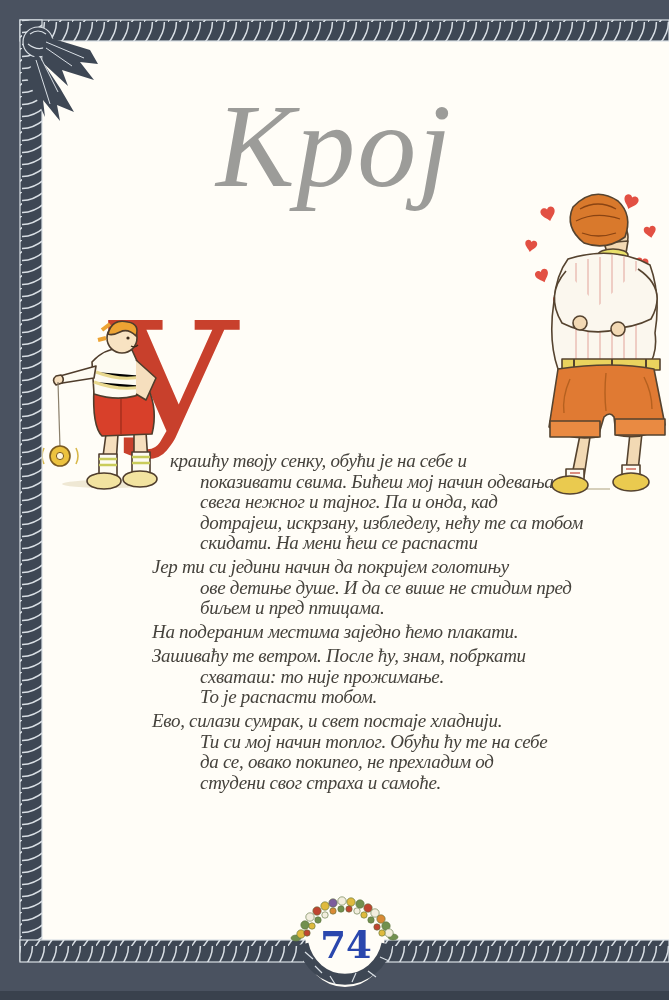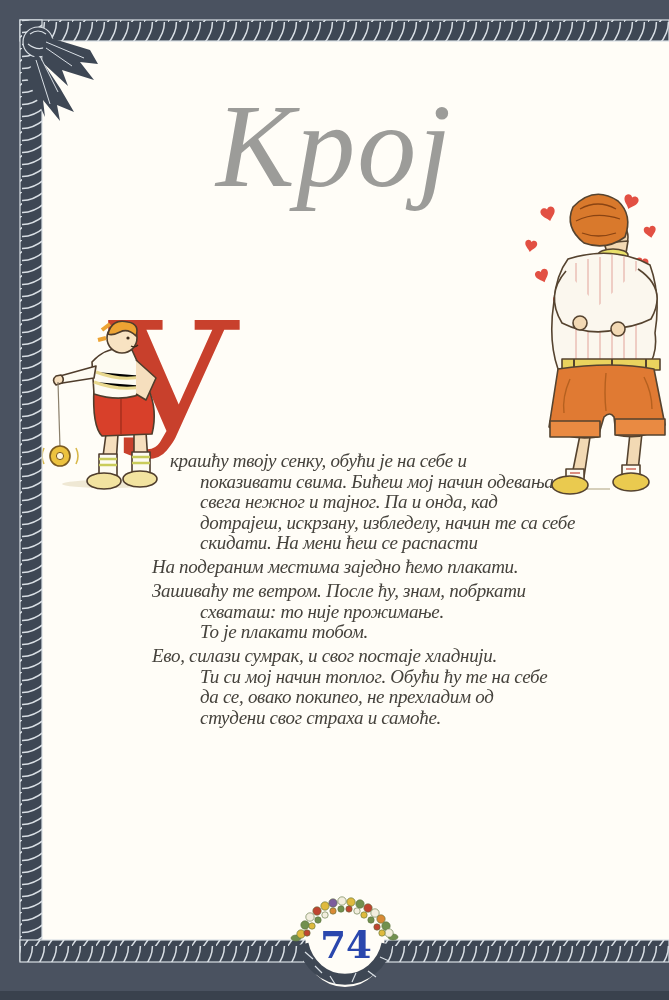--- a/index.html
+++ b/index.html
@@ -182,33 +182,38 @@
       <path d="M55,24 Q76,2 100,18 Q115,32 107,54 Q88,68 66,60 Q46,44 55,24 Z" fill="#d9792c"></path>
       <path d="M62,26 q18,-10 36,0 M58,38 q20,-10 44,-2 M64,50 q16,6 34,0" stroke="#8a4413" stroke-width="1.3" fill="none"></path>
     </g>
   </svg>
 
   <div class="poem">
     <div class="stanza">
       <div class="line ind1">крашћу твоју сенку, обући је на себе и</div>
       <div class="line ind2">показивати свима. Бићеш мој начин одевања</div>
       <div class="line ind2">свега нежног и тајног. Па и онда, кад</div>
-      <div class="line ind2">дотрајеш, искрзану, избледелу, начин те са себе</div>
+      <div class="line ind2">дотрајеш, искрзану, избледелу, нећу те са тобом</div>
       <div class="line ind2">скидати. На мени ћеш се распасти</div>
+    </div>
+    <div class="stanza">
+      <div class="line">Јер ти си једини начин да покријем голотињу</div>
+      <div class="line ind2">ове детиње душе. И да се више не стидим пред</div>
+      <div class="line ind2">биљем и пред птицама.</div>
     </div>
     <div class="stanza">
       <div class="line">На подераним местима заједно ћемо плакати.</div>
     </div>
     <div class="stanza">
       <div class="line">Зашиваћу те ветром. После ћу, знам, побркати</div>
       <div class="line ind2">схваташ: то није прожимање.</div>
-      <div class="line ind2">То је плакати тобом.</div>
-    </div>
-    <div class="stanza">
-      <div class="line">Ево, силази сумрак, и свог постаје хладнији.</div>
+      <div class="line ind2">То је распасти тобом.</div>
+    </div>
+    <div class="stanza">
+      <div class="line">Ево, силази сумрак, и свет постаје хладнији.</div>
       <div class="line ind2">Ти си мој начин топлог. Обући ћу те на себе</div>
       <div class="line ind2">да се, овако покипео, не прехладим од</div>
       <div class="line ind2">студени свог страха и самоће.</div>
     </div>
   </div>
 
   <div class="page-num">74</div>
 
 </div>
 

